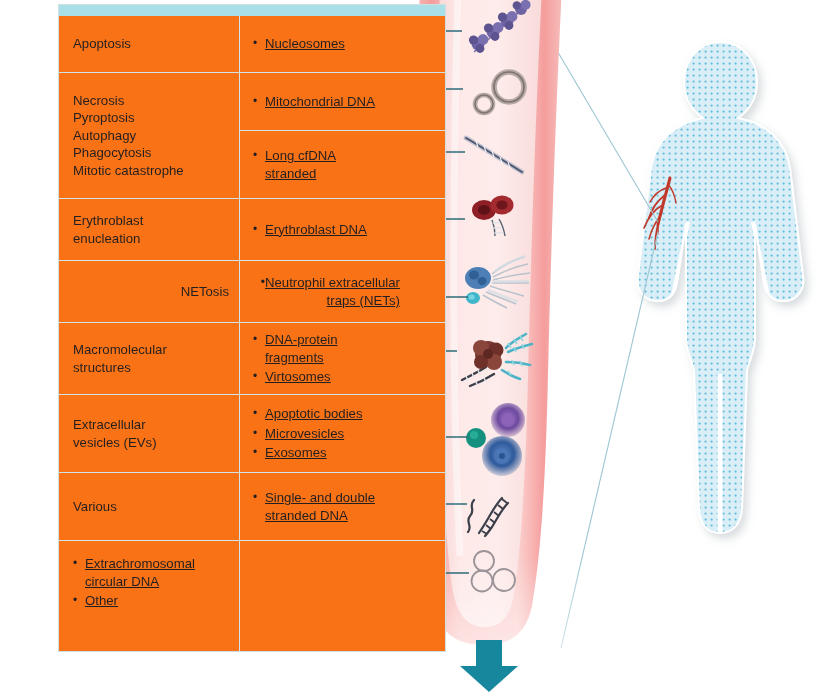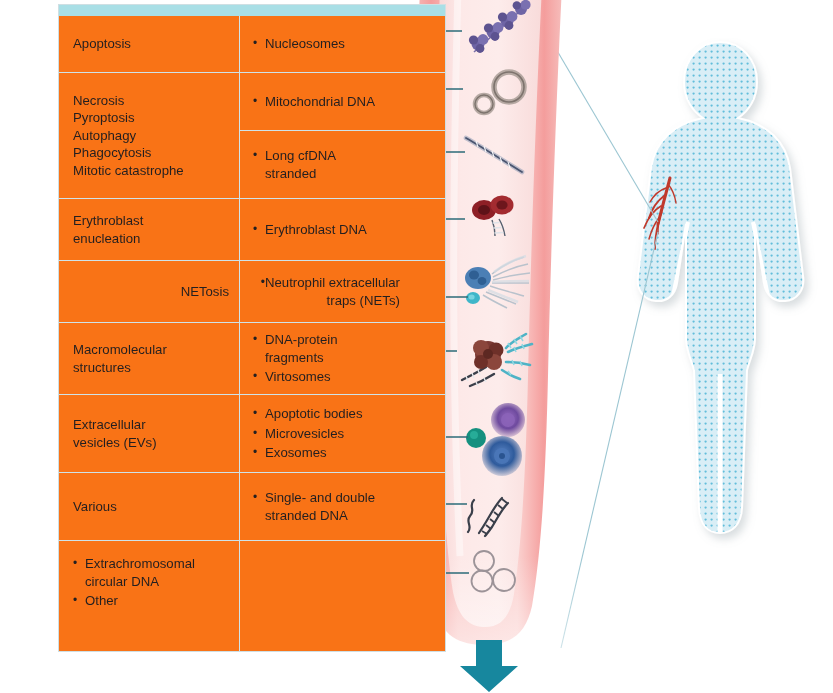--- a/index.html
+++ b/index.html
@@ -38,21 +38,21 @@
     flex:1;box-sizing:border-box;
     padding:0 8px 0 14px;
     display:flex;flex-direction:column;justify-content:center;
   }
   .proc-line{font-size:13.2px;line-height:17.5px;white-space:pre-line;}
   .bullet-row{display:flex;align-items:flex-start;margin:1px 0;}
   .bullet-dot{
     width:12px;flex:0 0 12px;font-size:12px;line-height:17.5px;
     color:#231f20;
   }
-  .bullet-text{font-size:13.2px;line-height:17.5px;white-space:pre-line;}
+  .bullet-text{font-size:13.2px;line-height:17.5px;white-space:pre-line;text-decoration:underline;}
 
   
   .arrow{position:absolute;height:14px;pointer-events:none;}
   .arrow svg{display:block;overflow:visible;}
 
   
   #vessel{position:absolute;left:396px;top:-4px;width:200px;height:660px;}
   #vessel svg{display:block;}
 
   

